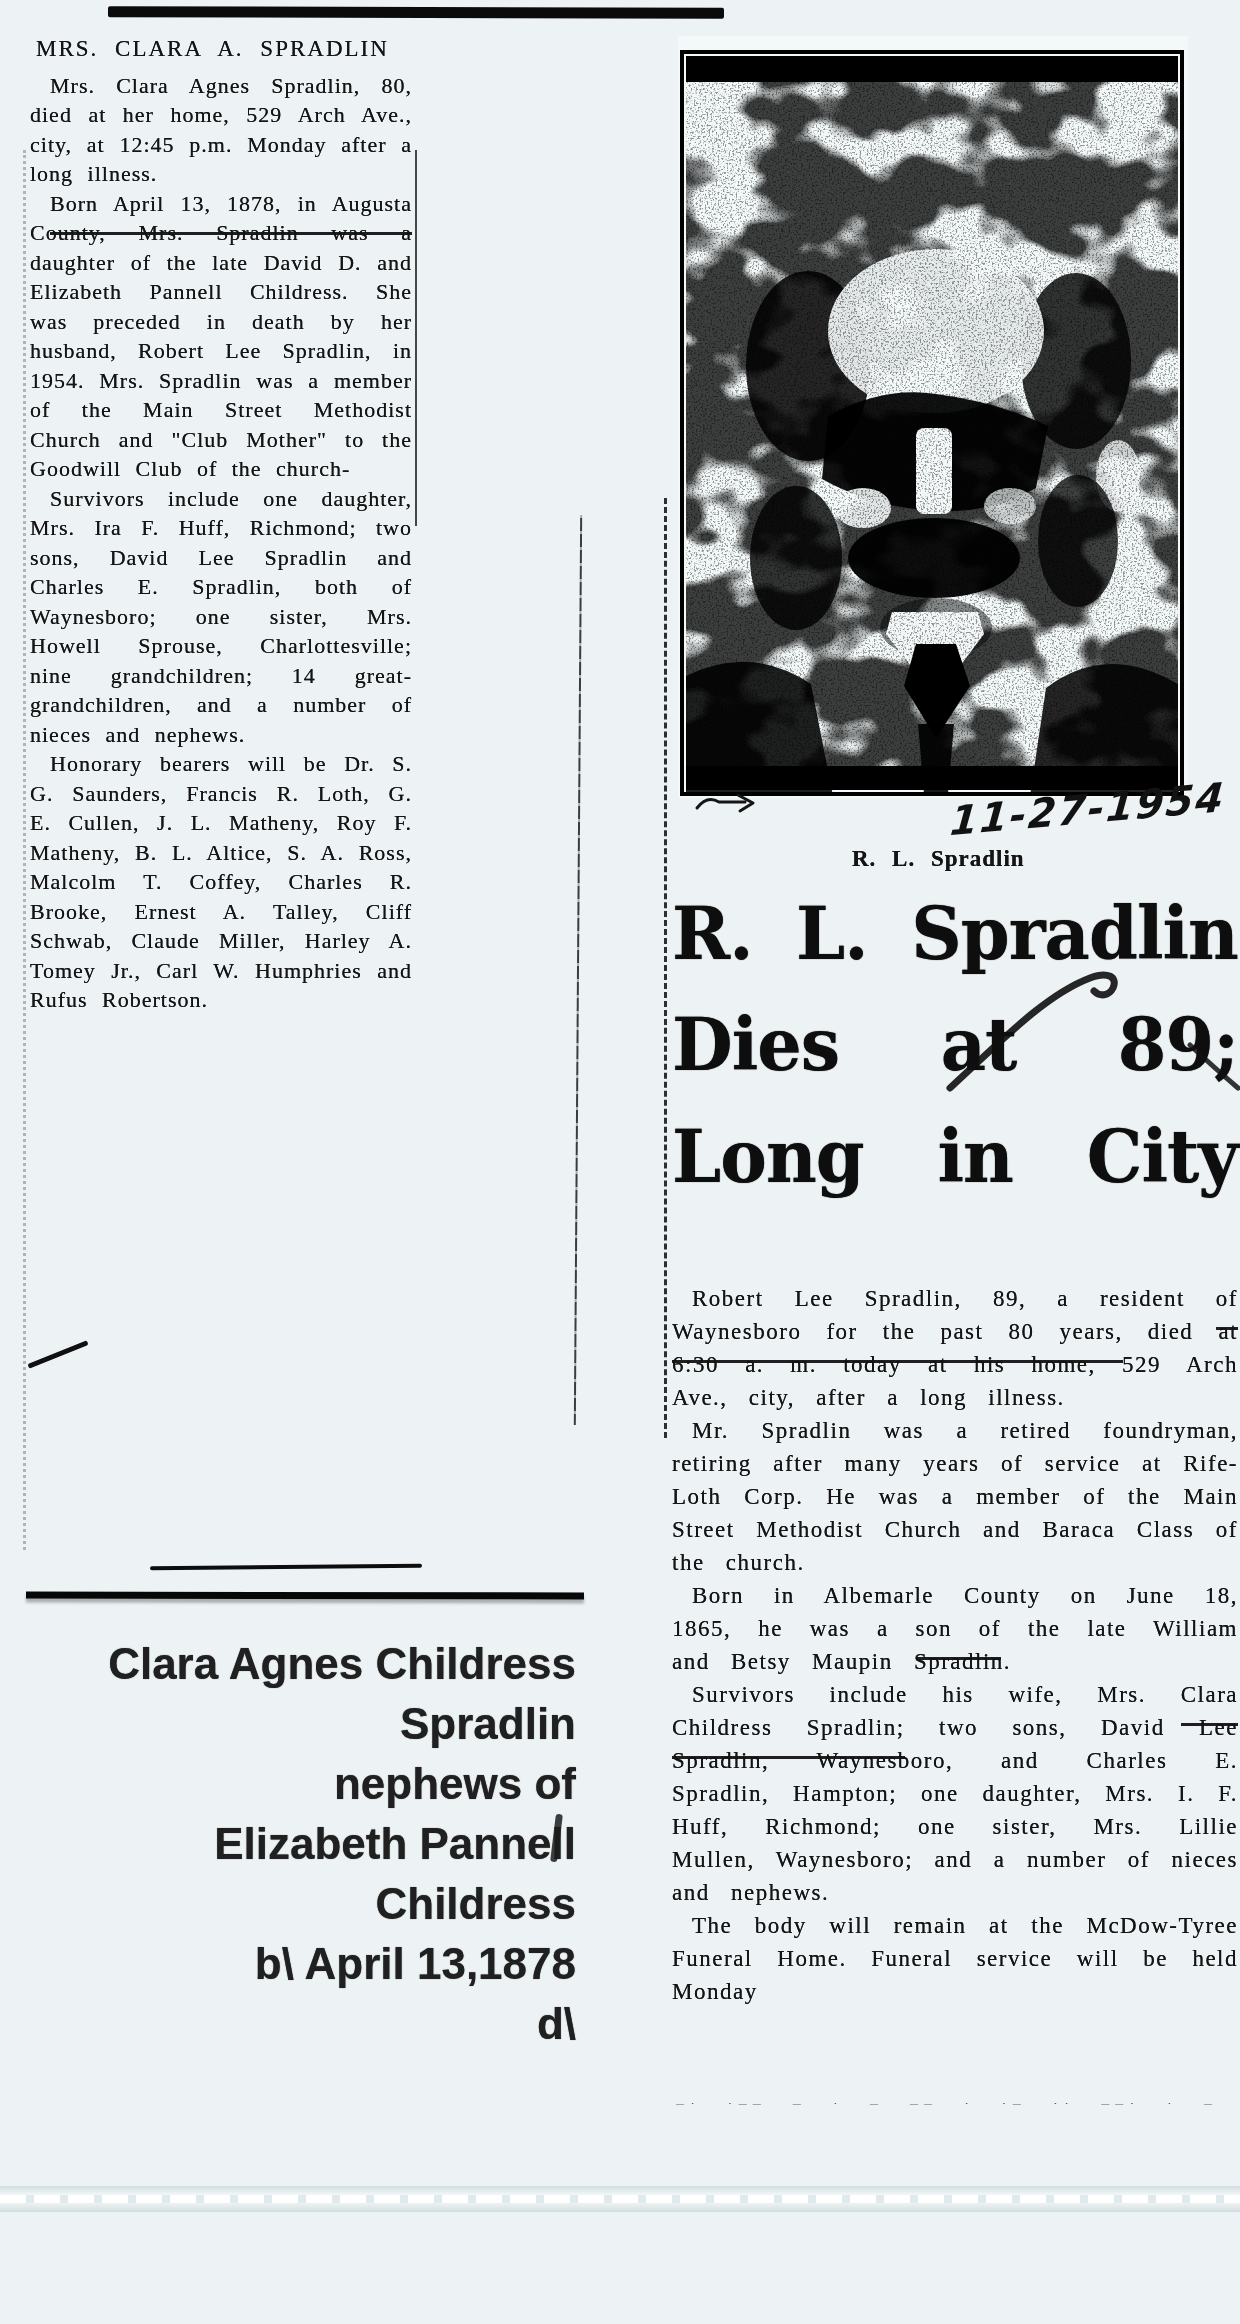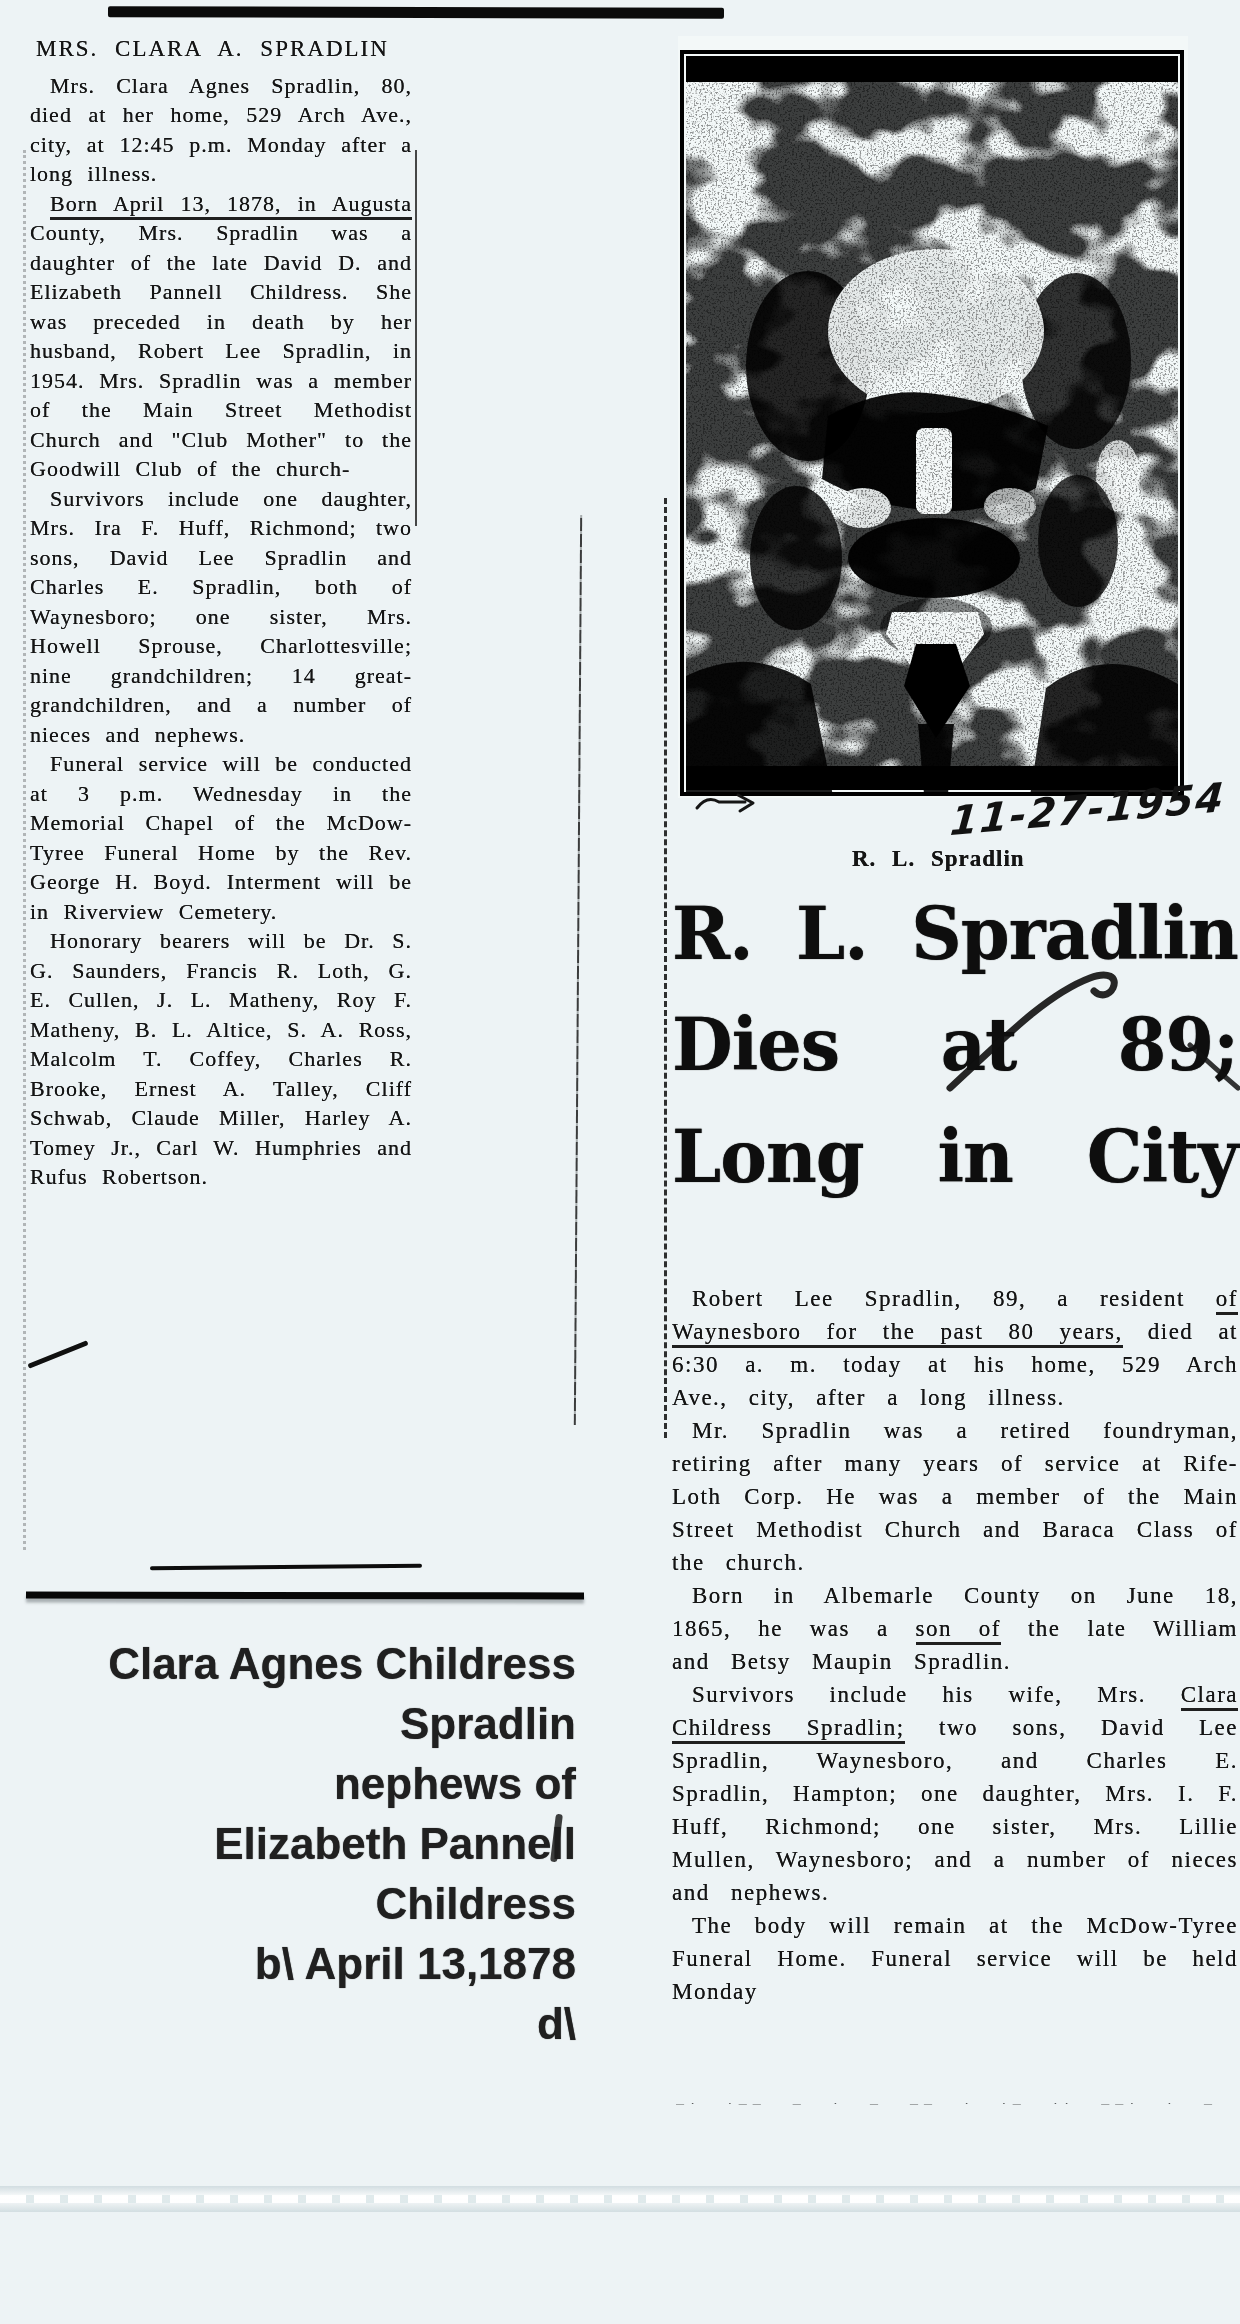--- a/index.html
+++ b/index.html
@@ -34,21 +34,21 @@
   .crease-core { position:absolute; left:0; top:9px; width:100%; height:8px;
     background:repeating-linear-gradient(90deg,#ffffff 0 26px, #dde8ea 26px 34px); opacity:.9; }
   
   #left-col { position:absolute; left:30px; top:34px; width:382px;
     font-size:22px; line-height:29.5px; text-align:justify;
     letter-spacing:1px; word-spacing:8px;
     text-shadow:0 0 .6px rgba(15,15,15,.85); }
   #left-col h2 { margin:0 0 7px 0; font-size:23px; font-weight:400;
     letter-spacing:2px; word-spacing:9px; text-indent:6px; }
   #left-col p, #right-body p { margin:0; text-indent:20px; }
-  .pen-under { border-bottom:3px solid rgba(8,8,8,.9); padding-bottom:1px; }
+  .pen-under { border-bottom:3px solid rgba(8,8,8,.9); padding-bottom:16px; }
   
   #note { position:absolute; left:28px; top:1634px; width:548px; text-align:right;
     font-family:"Liberation Sans", sans-serif; font-weight:700;
     font-size:44px; line-height:60px; color:#202020;
     text-shadow:0 0 1px rgba(25,25,25,.7); }
   
   #photo-wrap { position:absolute; left:678px; top:36px; width:510px; height:762px; }
   .arrow-scribble { position:absolute; left:694px; top:792px; }
   #hand-date { position:absolute; left:950px; top:786px;
     font-family:"DejaVu Sans", sans-serif; font-style:italic; font-weight:700;
@@ -82,21 +82,20 @@
   <div class="vline-a"></div>
   <div class="vline-b"></div>
   <div class="vline-c"></div>
 
   <section id="left-col">
     <h2>MRS. CLARA A. SPRADLIN</h2>
     <div>
         <p><span>Mrs. Clara Agnes Spradlin, 80, died at her home, 529 Arch Ave., city, at 12:45 p.m. Monday after a long illness.</span></p>
         <p><span class="pen-under">Born April 13, 1878, in Augusta</span><span> County, Mrs. Spradlin was a daughter of the late David D. and Elizabeth Pannell Childress. She was preceded in death by her husband, Robert Lee Spradlin, in 1954. Mrs. Spradlin was a member of the Main Street Methodist Church and "Club Mother" to the Goodwill Club of the church-</span></p>
         <p><span>Survivors include one daughter, Mrs. Ira F. Huff, Richmond; two sons, David Lee Spradlin and Charles E. Spradlin, both of Waynesboro; one sister, Mrs. Howell Sprouse, Charlottesville; nine grandchildren; 14 great-grandchildren, and a number of nieces and nephews.</span></p>
-        <p><span>Funeral service will be conducted at 3 p.m. Wednesday in the Memorial Chapel of the McDow-Tyree Funeral Home by the Rev. George H. Boyd. Interment will be in Riverview Cemetery.</span></p>
         <p><span>Honorary bearers will be Dr. S. G. Saunders, Francis R. Loth, G. E. Cullen, J. L. Matheny, Roy F. Matheny, B. L. Altice, S. A. Ross, Malcolm T. Coffey, Charles R. Brooke, Ernest A. Talley, Cliff Schwab, Claude Miller, Harley A. Tomey Jr., Carl W. Humphries and Rufus Robertson.</span></p>
       </div>
   </section>
 
   <div class="pen-slash"></div>
   <div class="rule-short"></div>
   <div class="rule-thick"></div>
 
   <section id="note">
     <div>Clara Agnes Childress</div>

